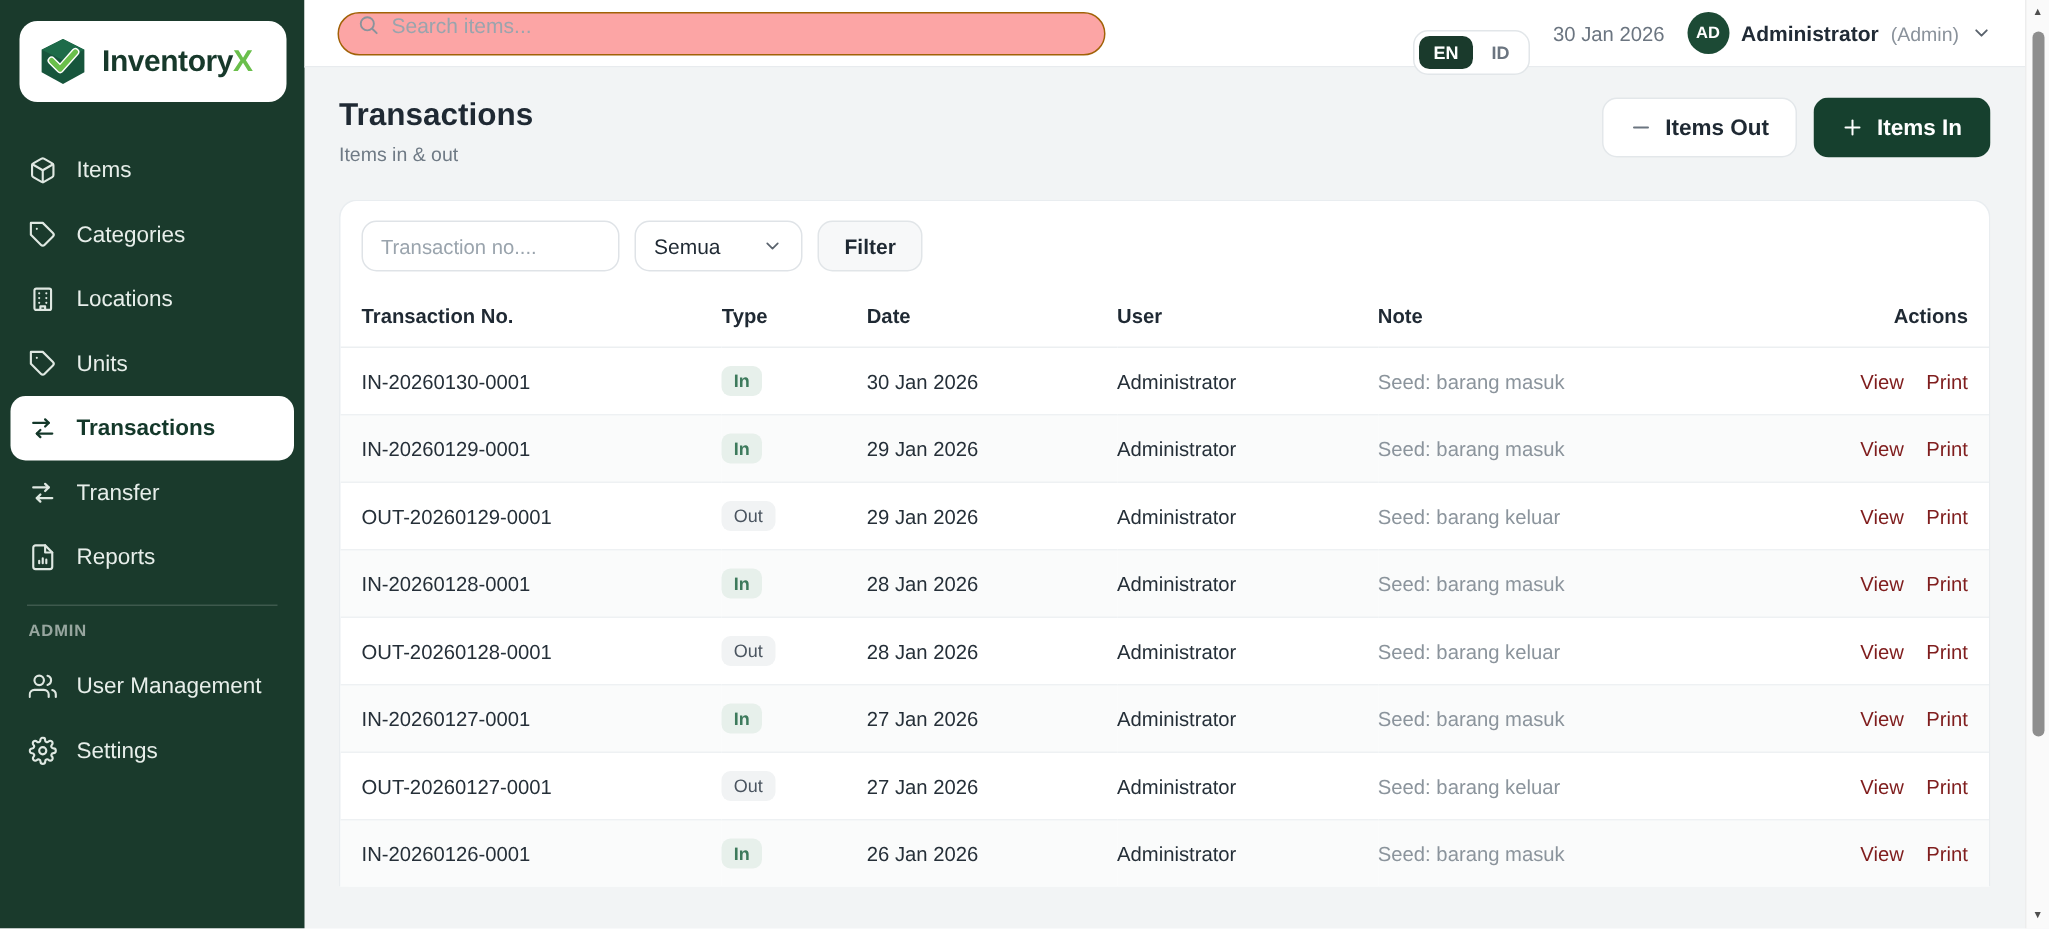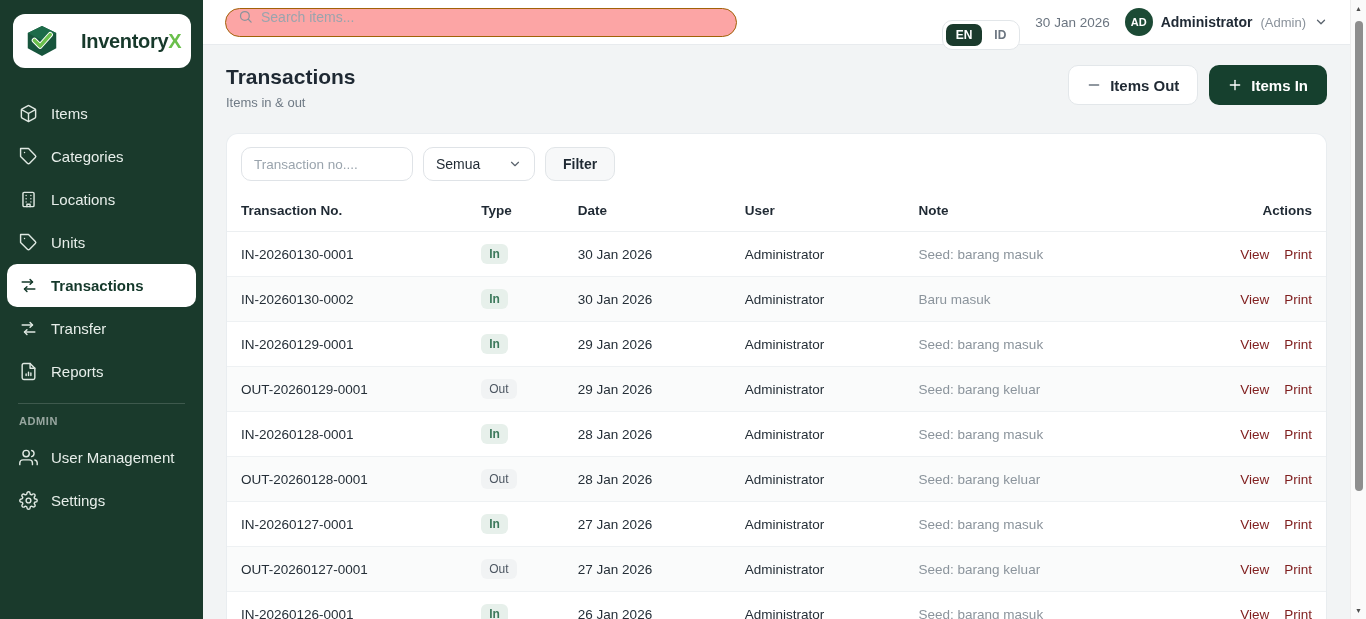--- a/index.html
+++ b/index.html
@@ -15,21 +15,21 @@
   
   .sidebar {
     width: 203px; height: 619px; flex: 0 0 203px;
     background: #1a3a2c;
     display: flex; flex-direction: column;
   }
   .logo-card {
     margin: 14px 12px 6px 13px;
     background: #ffffff; border-radius: 12px;
     padding: 8px 10px;
-    display: flex; align-items: center; gap: 20px;
+    display: flex; align-items: center; gap: 7px;
     cursor: pointer;
   }
   .logo-text { font-size: 20px; font-weight: 800; color: #17392b; letter-spacing: -0.3px; }
   .logo-text .accent { color: #6abf4b; }
   .nav { margin-top: 18px; padding: 0 7px; }
   .nav-item {
     height: 43px; display: flex; align-items: center; gap: 13px;
     padding: 0 12px; border-radius: 10px;
     color: #e7eeea; font-size: 15px; font-weight: 500;
     cursor: pointer; white-space: nowrap;
@@ -359,28 +359,20 @@
         <tbody>
           <tr>
             <td>IN-20260130-0001</td>
             <td><span class="badge badge-in">In</span></td>
             <td>30 Jan 2026</td>
             <td>Administrator</td>
             <td class="note">Seed: barang masuk</td>
             <td><span class="link">View</span><span class="link">Print</span></td>
           </tr>
           <tr>
-            <td>IN-20260130-0002</td>
-            <td><span class="badge badge-in">In</span></td>
-            <td>30 Jan 2026</td>
-            <td>Administrator</td>
-            <td class="note">Baru masuk</td>
-            <td><span class="link">View</span><span class="link">Print</span></td>
-          </tr>
-          <tr>
             <td>IN-20260129-0001</td>
             <td><span class="badge badge-in">In</span></td>
             <td>29 Jan 2026</td>
             <td>Administrator</td>
             <td class="note">Seed: barang masuk</td>
             <td><span class="link">View</span><span class="link">Print</span></td>
           </tr>
           <tr>
             <td>OUT-20260129-0001</td>
             <td><span class="badge badge-out">Out</span></td>

